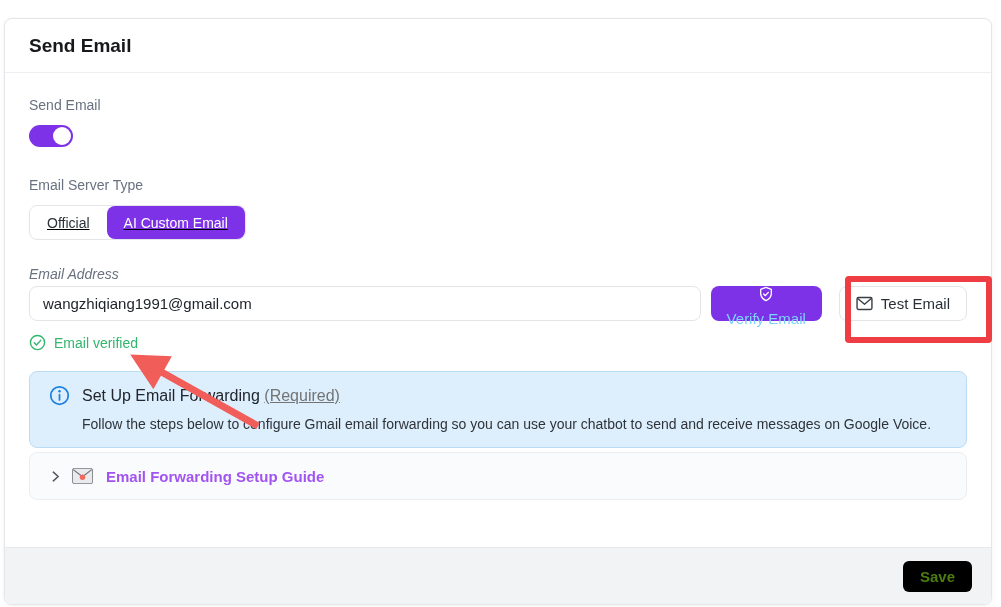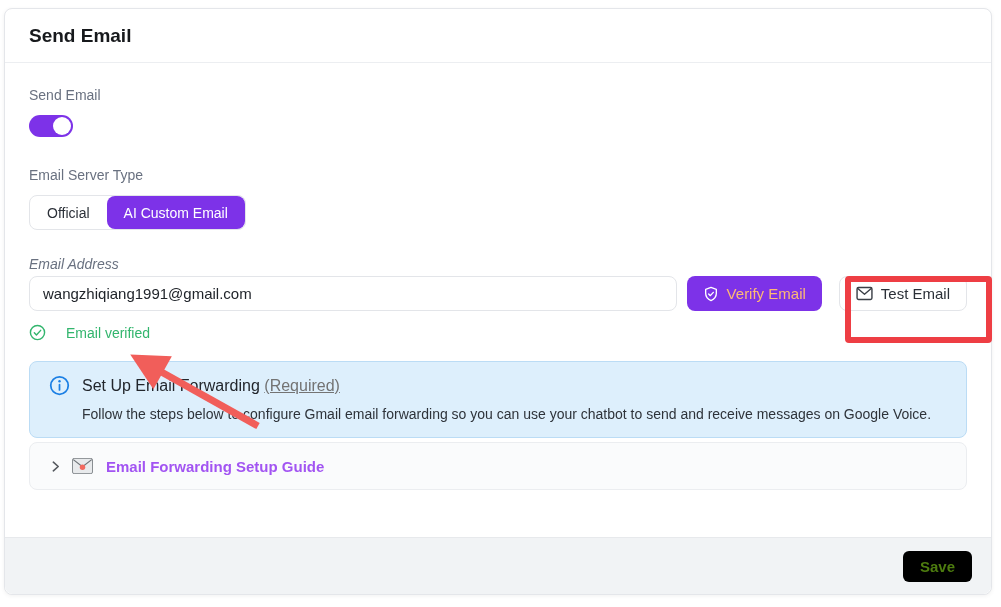--- a/index.html
+++ b/index.html
@@ -1,19 +1,19 @@
 <!DOCTYPE html>
 <html><head>
 <meta charset="utf-8">
 <style>
   * { margin: 0; padding: 0; box-sizing: border-box; }
   html, body { width: 1001px; height: 607px; background: #ffffff; font-family: "Liberation Sans", sans-serif; position: relative; overflow: hidden; }
 
   .card {
-    position: absolute; left: 4px; top: 8px; width: 988px; height: 587px;
+    position: absolute; left: 4px; top: 18px; width: 988px; height: 587px;
     background: #fff; border: 1px solid #e4e6ea; border-radius: 8px;
     box-shadow: 0 1px 4px rgba(0,0,0,0.06);
     display: flex; flex-direction: column;
   }
   .card-header {
     height: 54px; border-bottom: 1px solid #eceef1; display: flex; align-items: center;
     padding: 0 24px; flex: none;
   }
   .card-title { font-size: 19px; font-weight: bold; color: #17191c; }
 
@@ -27,41 +27,41 @@
     position: relative; cursor: pointer; margin-bottom: 30px;
   }
   .toggle-knob {
     position: absolute; right: 2px; top: 2px; width: 18px; height: 18px;
     border-radius: 50%; background: #fff;
   }
 
   
   .segmented {
     display: inline-flex; border: 1px solid #e3e5e9; border-radius: 8px;
-    overflow: visible; margin-bottom: 26px; background: #fff; height: 35px;
+    overflow: visible; margin-bottom: 26px; background: #fff; height: 35px; text-decoration: underline;
   }
   .segment {
     display: flex; align-items: center; padding: 0 17px; font-size: 14px;
     color: #2b3038; cursor: pointer; border-radius: 8px; white-space: nowrap;
   }
   .segment.selected { background: #7d32e8; color: #fff; font-weight: normal; }
 
   
   .email-row { display: flex; align-items: center; }
   .email-input {
     flex: 1; height: 35px; border: 1px solid #e3e5e9; border-radius: 8px;
     padding: 0 13px; font-size: 15px; color: #21252b; outline: none;
     font-family: "Liberation Sans", sans-serif; max-width: 687px;
   }
   .btn { display: inline-flex; align-items: center; gap: 8px; border-radius: 8px; cursor: pointer; font-size: 15px; height: 35px; padding: 0 16px; border: none; font-family: "Liberation Sans", sans-serif; }
-  .btn-verify { background: #7d32e8; color: #fdba74; margin-left: 10px; }
+  .btn-verify { background: #7d32e8; color: #7dd3fc; margin-left: 10px; flex-direction: column; }
   .btn-test { background: #fff; color: #2b3038; border: 1px solid #e3e5e9; margin-left: 17px; }
 
   
-  .verified-row { display: flex; align-items: center; gap: 20px; margin-top: 13px; color: #32b56d; font-size: 14px; }
+  .verified-row { display: flex; align-items: center; gap: 8px; margin-top: 13px; color: #32b56d; font-size: 14px; }
 
   
   .info-box {
     margin-top: 20px; background: #ddeffc; border: 1px solid #bbdcf5;
     border-radius: 8px; padding: 13px 19px 15px 19px;
   }
   .info-title-row { display: flex; align-items: center; gap: 12px; }
   .info-title { font-size: 16px; color: #22262c; }
   .info-required { color: #737373; text-decoration: underline; }
   .info-body { font-size: 14px; color: #2e333a; margin-top: 10px; padding-left: 33px; }

